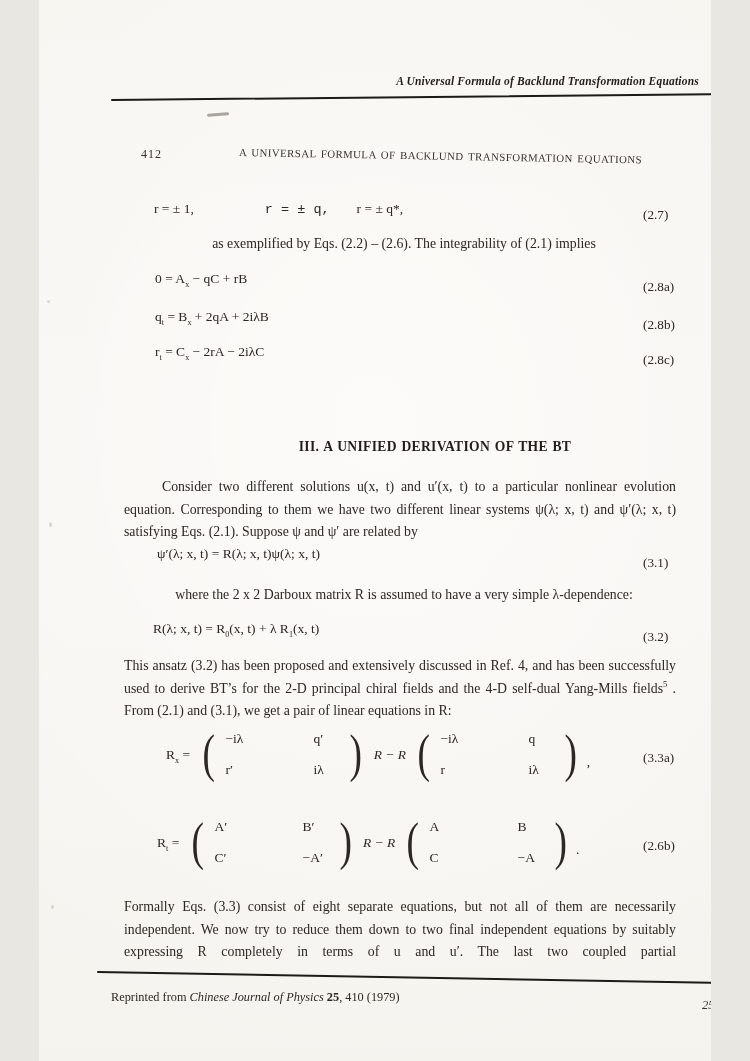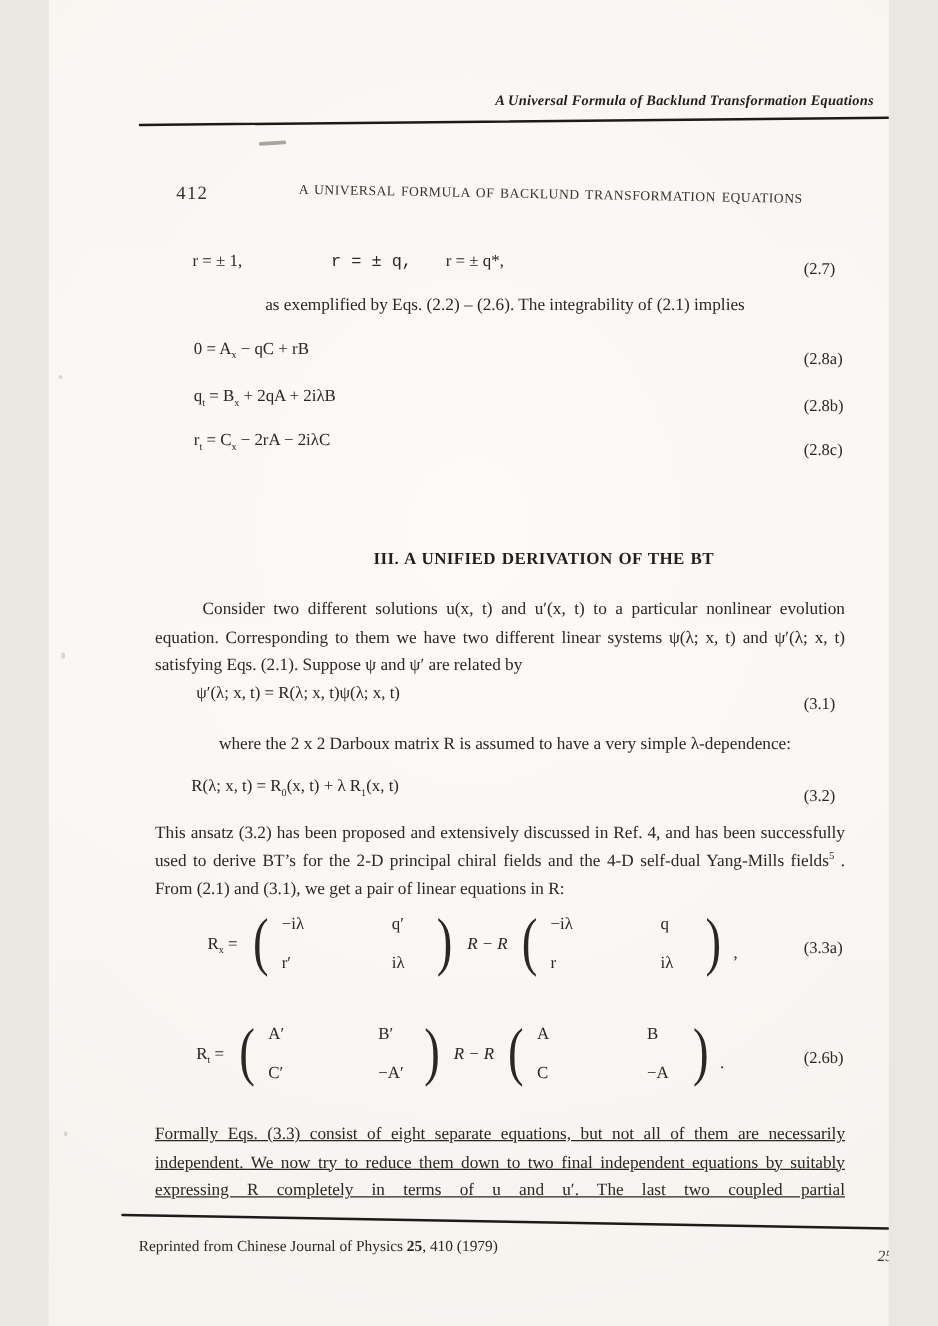--- a/index.html
+++ b/index.html
@@ -20,35 +20,35 @@
     font-size:11.5px; font-weight:bold; font-style:italic;
     color:#221f1b; letter-spacing:.2px;
   }
   .rule{position:absolute;background:#1d1b18;border-radius:1px;}
   .header-rule{top:99px;left:72px;width:668px;height:2.4px;transform:rotate(-0.55deg);transform-origin:left center;}
   .footer-rule{top:971px;left:58px;width:682px;height:2.4px;transform:rotate(1.0deg);transform-origin:left center;}
   .artifact-dash{position:absolute;top:113px;left:168px;width:22px;height:3px;background:#a8a49e;transform:rotate(-4deg);border-radius:2px;}
   .speck{position:absolute;background:#c9c6bf;border-radius:50%;opacity:.7;}
   .edge-tick{position:absolute;background:#b4b1aa;width:2px;}
 
-  .pagenum-top{position:absolute;top:147px;left:102px;font-size:15px;letter-spacing:1px;color:#35312b;}
+  .pagenum-top{position:absolute;top:147px;left:102px;font-size:12px;letter-spacing:1px;color:#35312b;}
   .running-head{
     position:absolute;top:146px;left:200px;
     font-size:10.8px;letter-spacing:.45px;word-spacing:1.5px;color:#35312b;
     transform:rotate(1.05deg);transform-origin:left center;white-space:nowrap;
   }
 
   .para{
     position:absolute;left:85px;width:552px;
     font-size:13.8px;line-height:22.6px;
     text-align:justify;color:#2b2722;
   }
   .para.indent{text-indent:38px;}
   .para.single{text-align:center;width:560px;}
-  .para.stretch-last{text-align-last:justify;text-decoration:underline;}
+  .para.stretch-last{text-align-last:justify;}
 
   .section-heading{
     position:absolute;top:439px;left:120px;width:552px;
     text-align:center;font-weight:bold;font-size:13.6px;
     letter-spacing:.3px;word-spacing:1px;color:#221f1b;white-space:nowrap;
   }
 
   .eq-row{position:absolute;left:0;width:750px;height:26px;font-size:13.5px;}
   .eq-c{position:absolute;top:0;white-space:nowrap;}
   .eq-l{position:absolute;left:604px;font-size:13.2px;color:#2b2722;white-space:nowrap;}
@@ -74,21 +74,21 @@
     column-gap:62px;row-gap:15px;
     padding:2px 8px;
     font-size:13.5px;
   }
   .mx-cell{min-width:26px;text-align:left;}
   .mx-mid{margin:0 9px;font-style:italic;}
   .mx-trail{align-self:flex-end;margin:0 0 10px 7px;}
   .mx-label{top:50%;transform:translateY(-50%);}
 
   .footer-text{position:absolute;top:990px;left:72px;font-size:12.3px;color:#2b2722;white-space:nowrap;}
-  .footer-text .it{}
+  .footer-text .it{font-style:italic;}
   .footer-text .b{font-weight:bold;}
   .pagenum-bottom{position:absolute;top:998px;left:663px;font-size:12.5px;font-style:italic;color:#35312b;}
 </style>
 </head>
 <body>
 
 <div class="page">
 
   <div class="header-title">A Universal Formula of Backlund Transformation Equations</div>
   <div class="rule header-rule"></div>

